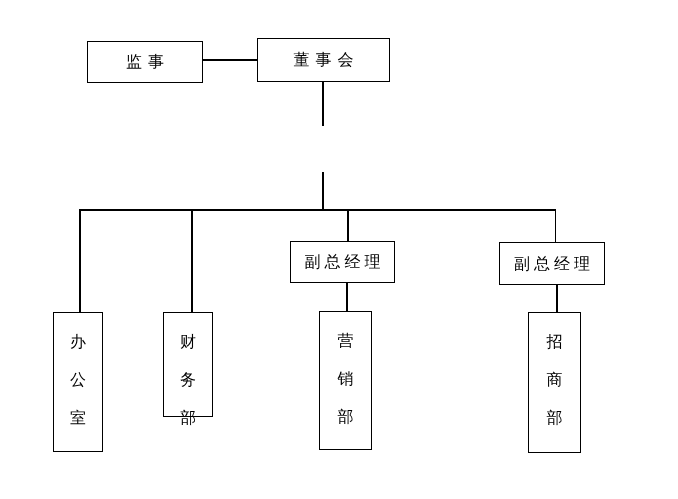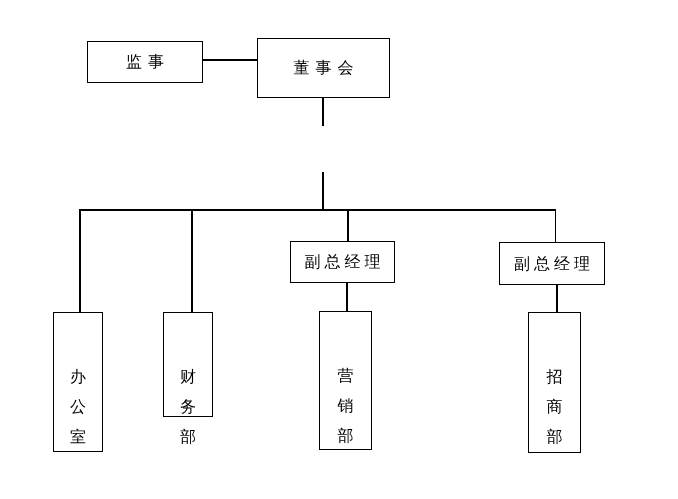--- a/index.html
+++ b/index.html
@@ -28,24 +28,23 @@
   .node .htext {
     font-size: 16px;
     letter-spacing: 6px;
     padding-left: 6px;
     white-space: nowrap;
     line-height: 1;
   }
   .node .vtext {
     font-size: 16px;
     width: 1em;
-    line-height: 30px;
+    line-height: 38px;
     word-break: break-all;
     text-align: center;
-    margin-top: 39px;
   }
   .node.vert {
     align-items: flex-start;
     padding-top: 10px;
   }
   .edge {
     position: absolute;
     background: #000000;
   }
   .edge.h { height: 1.5px; }
@@ -64,21 +63,21 @@
   <div class="edge v" style="left:191px; top:209px; height:103px;"></div>
   <div class="edge v" style="left:347px; top:209px; height:32px;"></div>
   <div class="edge v" style="left:554.5px; top:209px; height:33px;"></div>
   <div class="edge v" style="left:346px; top:283px; height:28px;"></div>
   <div class="edge v" style="left:556px; top:285px; height:27px;"></div>
 
   <div class="node" style="left:87px; top:41px; width:116px; height:42px;">
     <span class="htext">监事</span>
   </div>
 
-  <div class="node" style="left:257px; top:38px; width:133px; height:60px;">
+  <div class="node" style="left:257px; top:38px; width:133px; height:44px;">
     <span class="htext">董事会</span>
   </div>
 
 
   <div class="node" style="left:290px; top:241px; width:105px; height:42px;">
     <span class="htext" style="letter-spacing:4px; padding-left:4px;">副总经理</span>
   </div>
 
   <div class="node" style="left:499px; top:242px; width:106px; height:43px;">
     <span class="htext" style="letter-spacing:4px; padding-left:4px;">副总经理</span>

